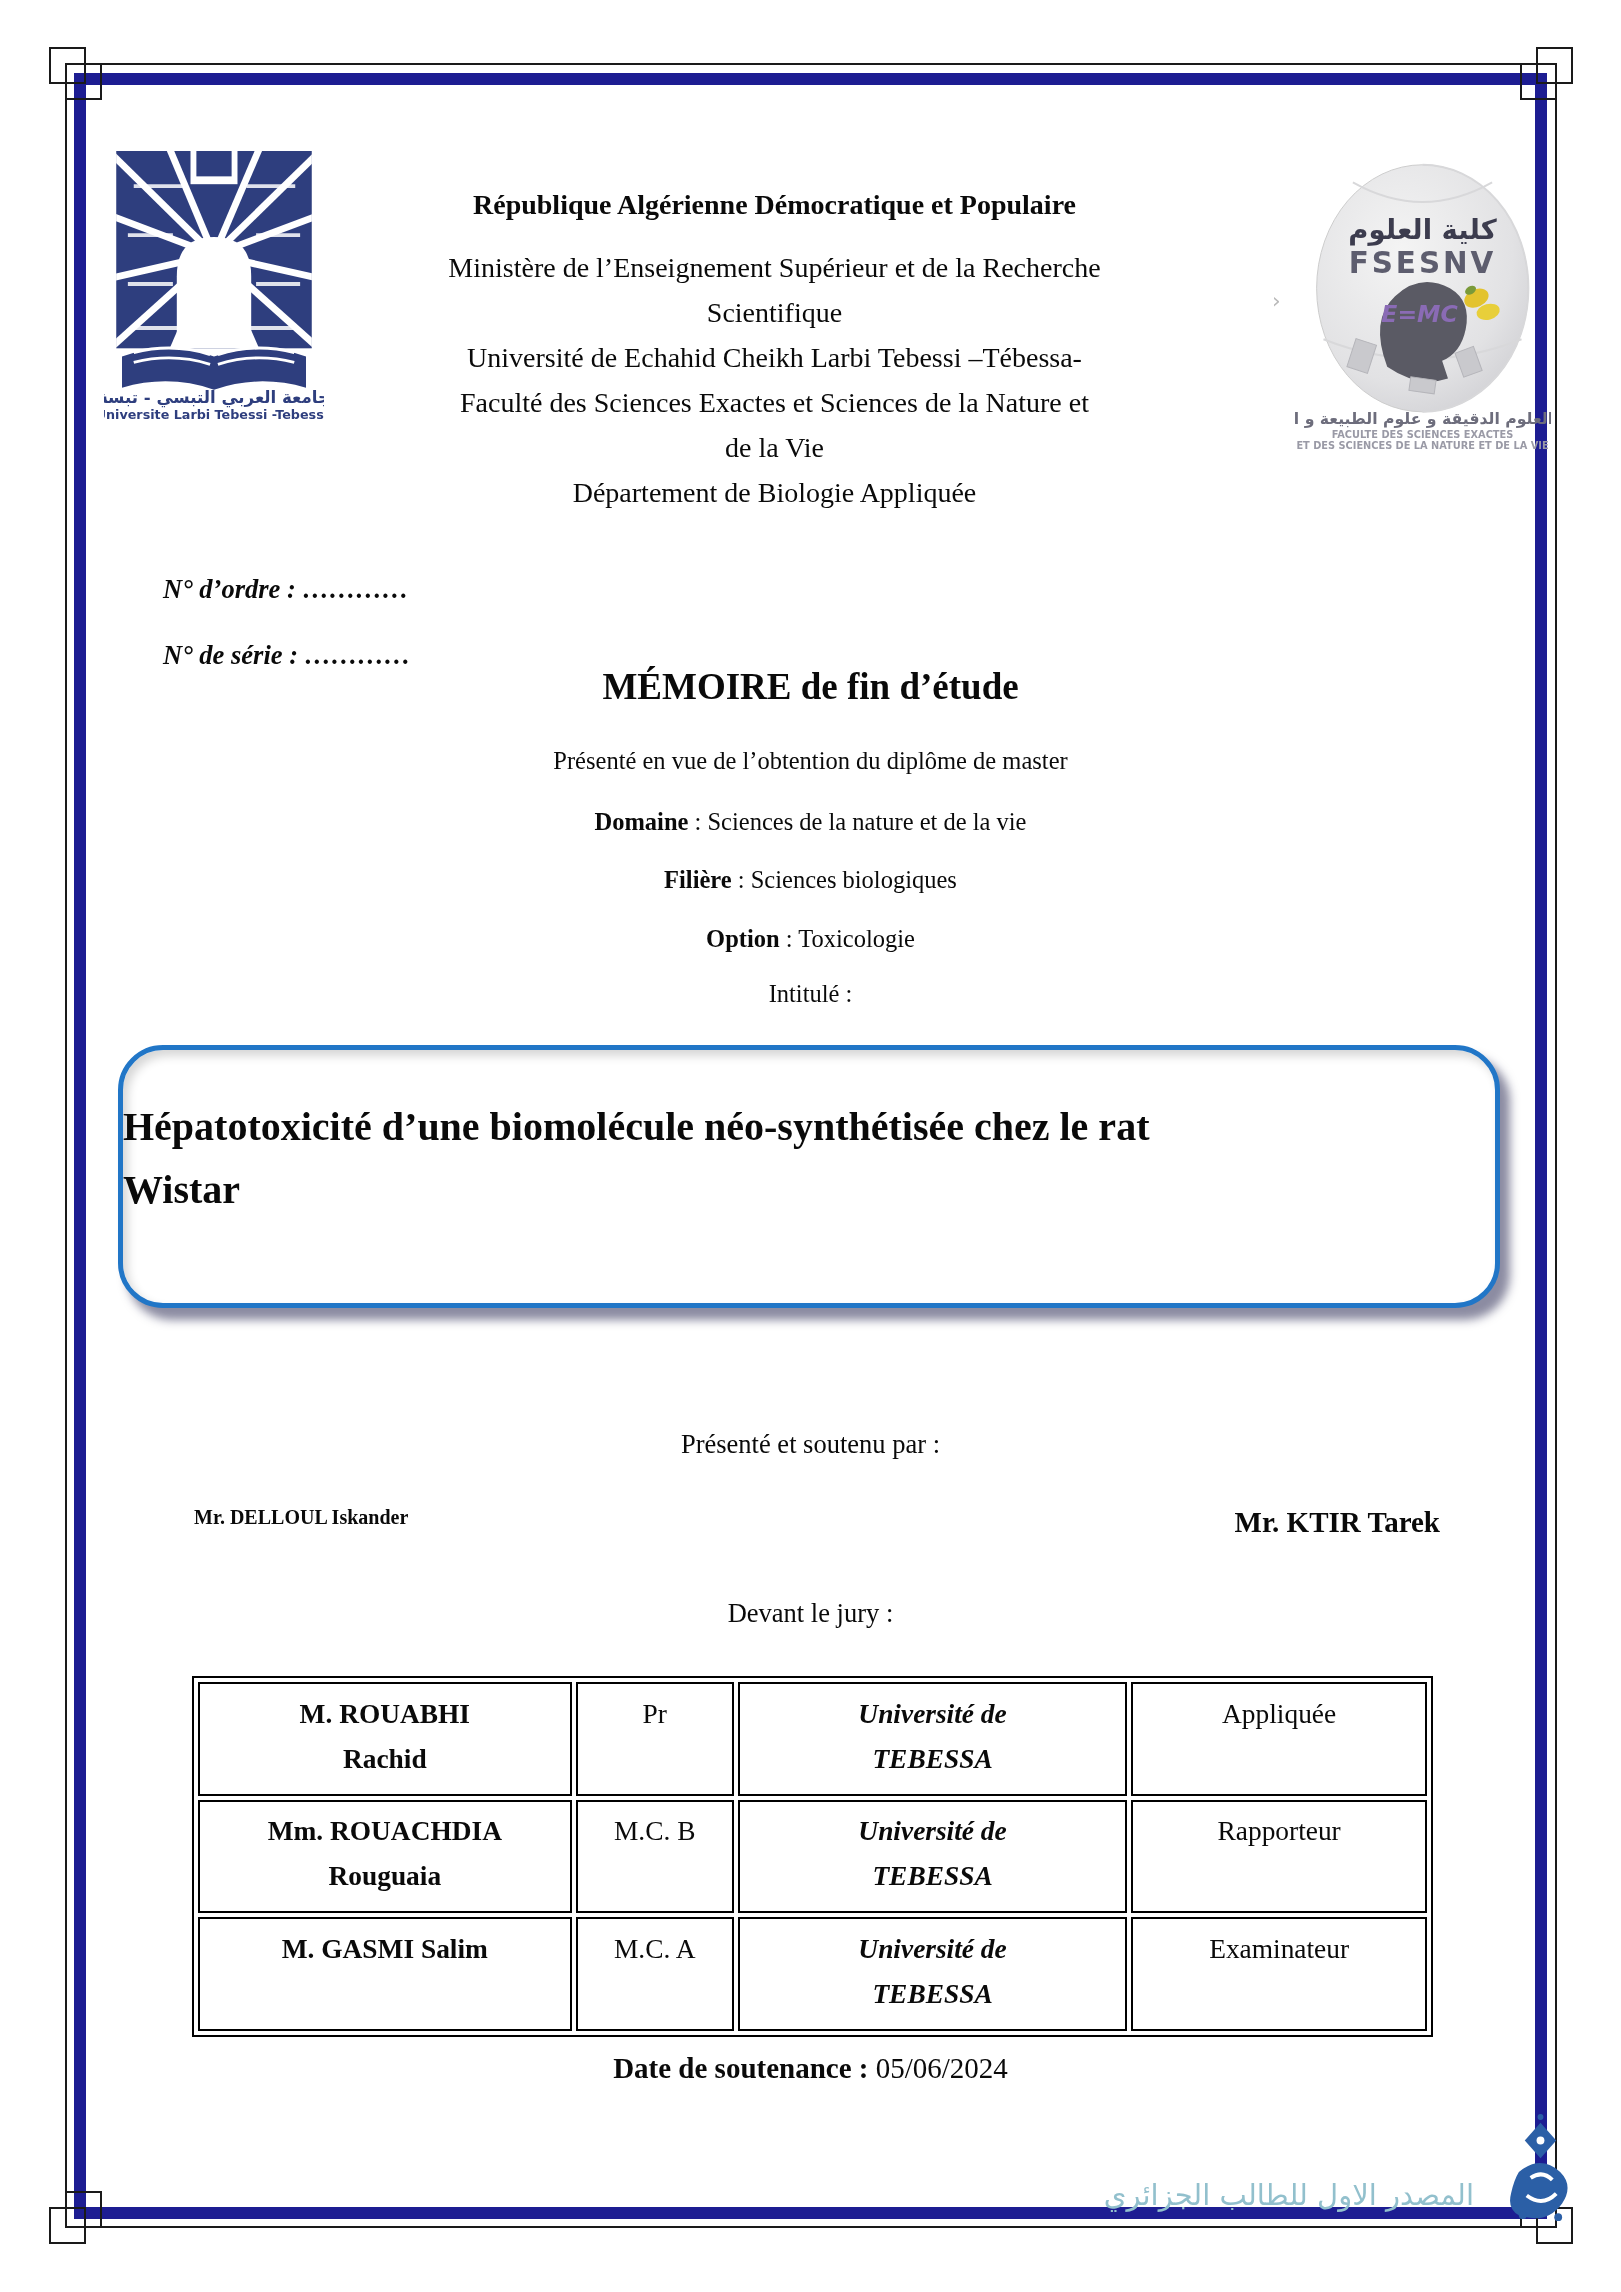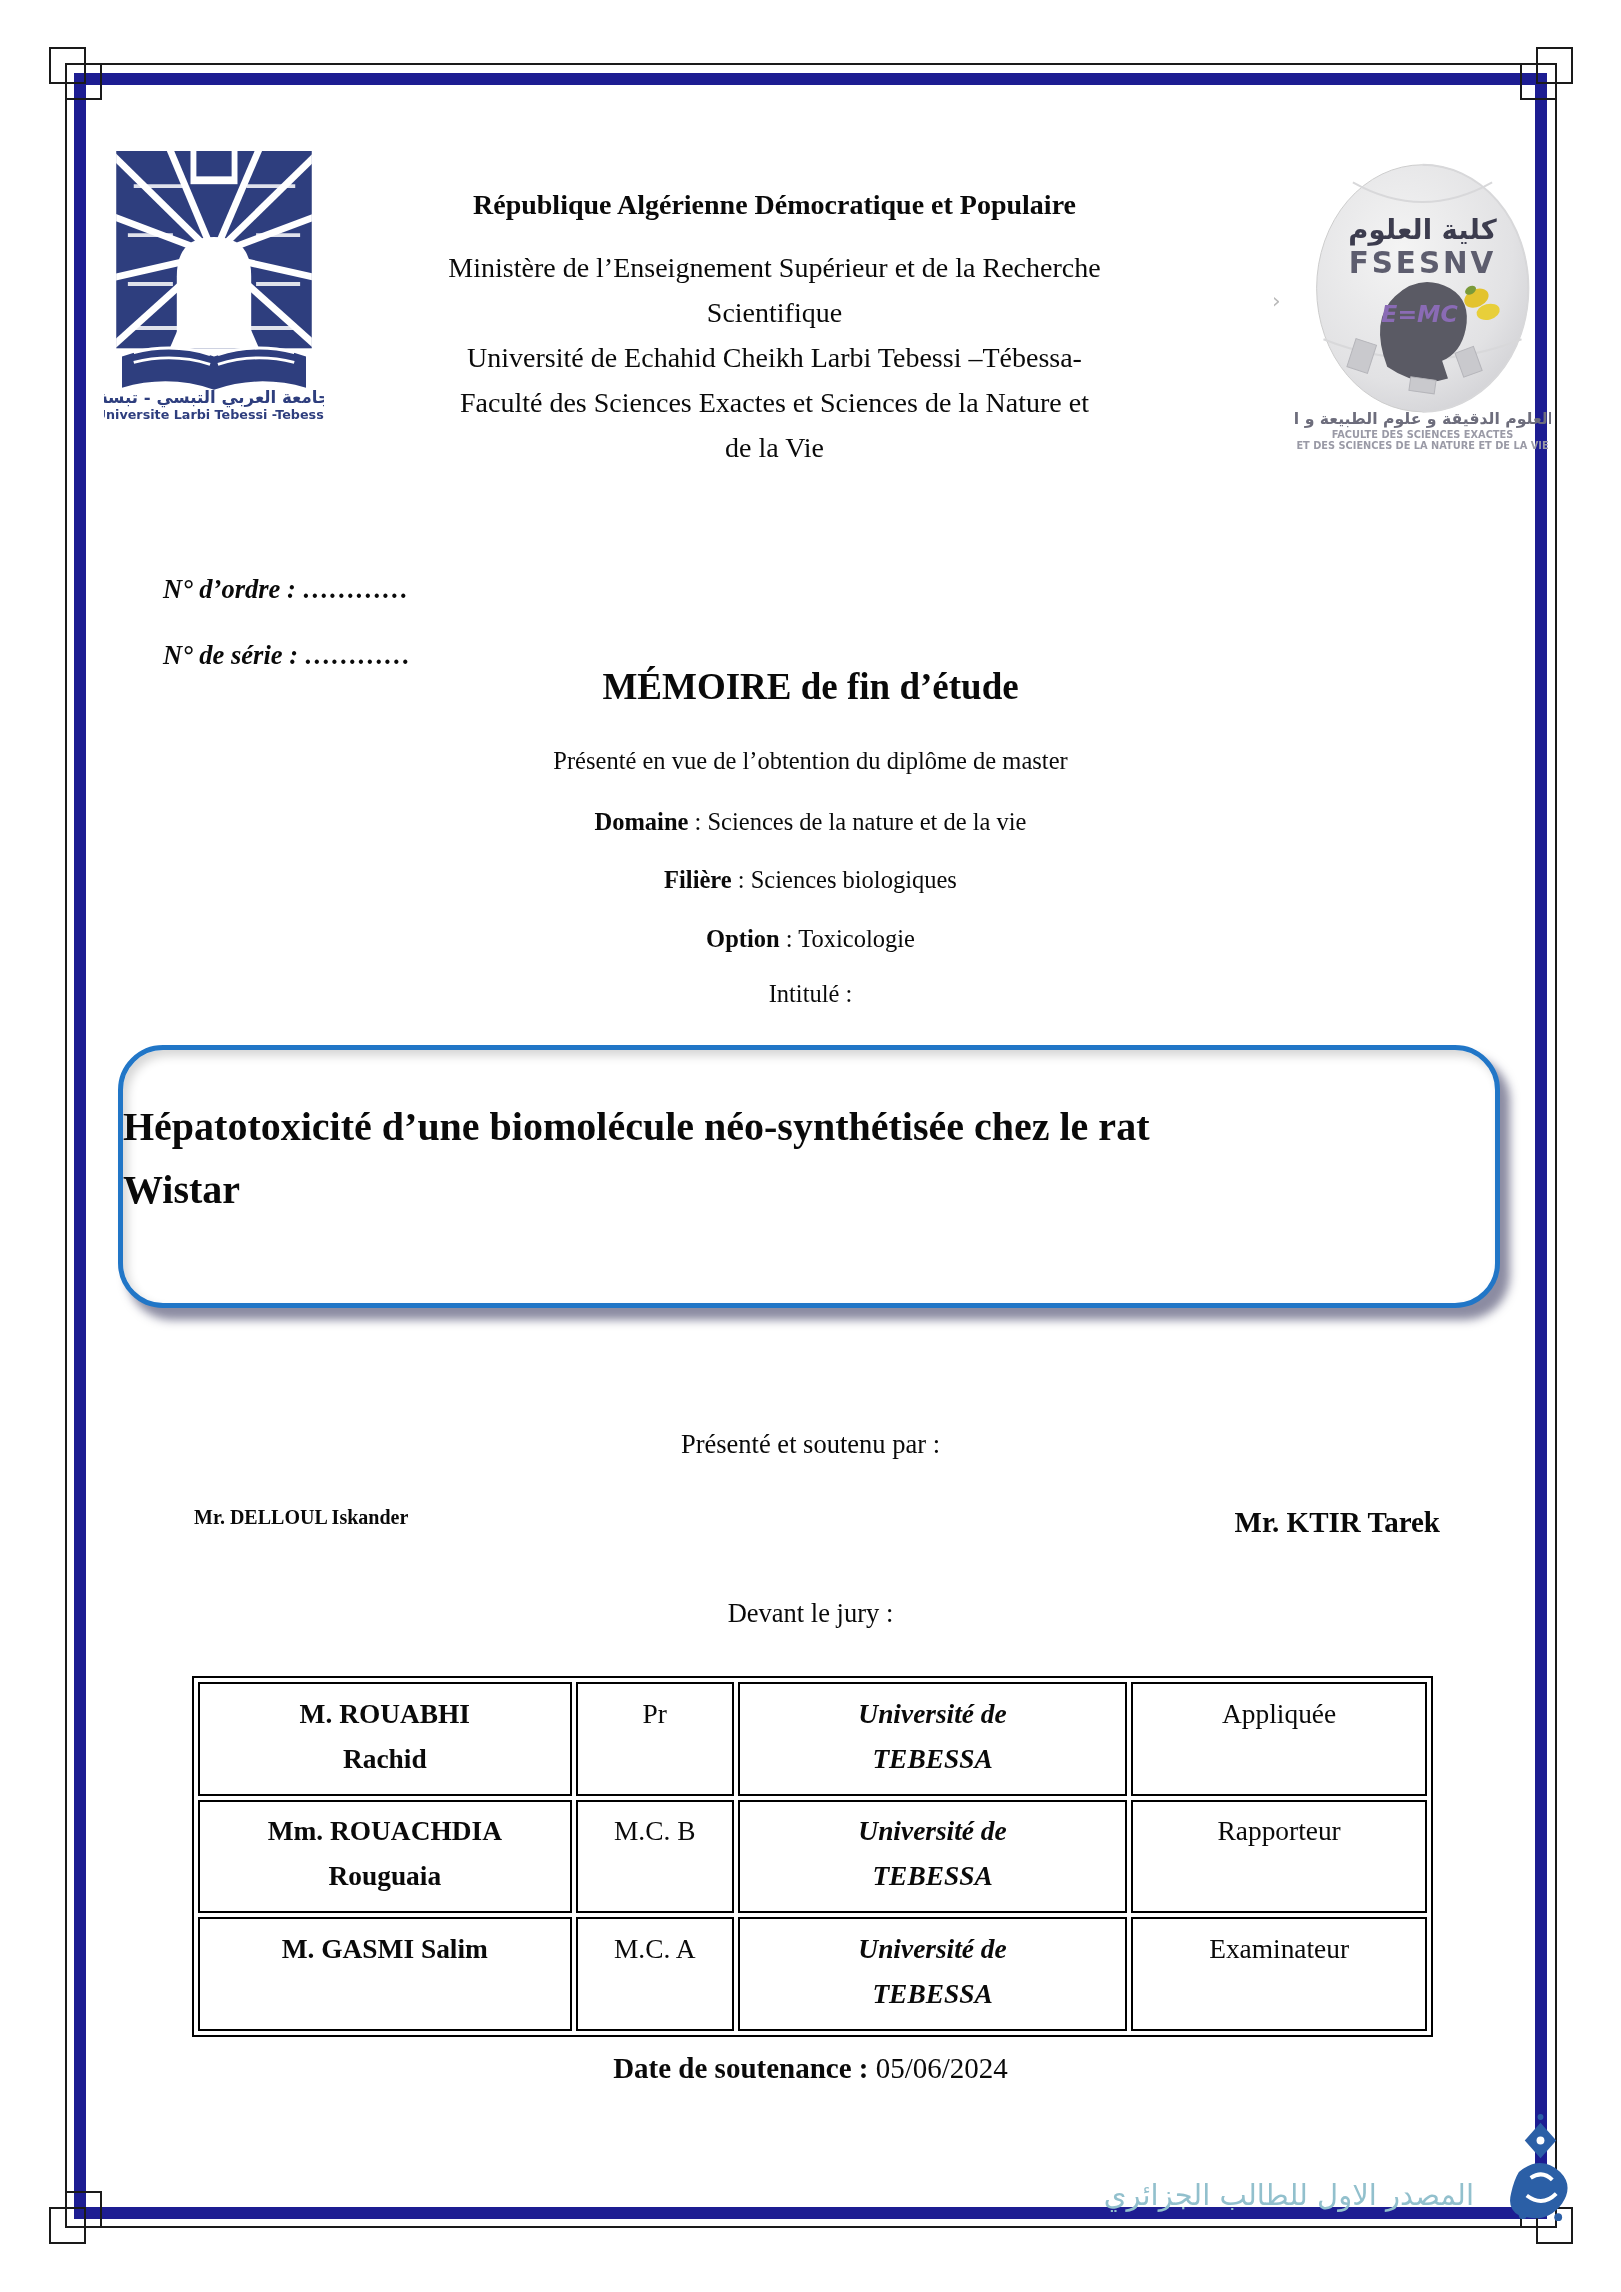--- a/index.html
+++ b/index.html
@@ -172,20 +172,21 @@
 
   <span class="artifact">›</span>
 
   <div class="header-block">
     <div class="republic">République Algérienne Démocratique et Populaire</div>
     <div class="pre">Ministère de l’Enseignement Supérieur et de la Recherche
 Scientifique</div>
     <div>Université de Echahid Cheikh Larbi Tebessi –Tébessa-</div>
     <div class="pre">Faculté des Sciences Exactes et Sciences de la Nature et
 de la Vie</div>
+    <div>Département de Biologie Appliquée</div>
   </div>
 
   <div class="ordre-block">
     <div>N° d’ordre : …………</div>
     <div>N° de série : …………</div>
   </div>
 
   <div class="center-line memoire-heading">MÉMOIRE de fin d’étude</div>
   <div class="center-line subheading">Présenté en vue de l’obtention du diplôme de master</div>
   <div class="center-line meta-line domaine"><b>Domaine</b><span> : Sciences de la nature et de la vie</span></div>

